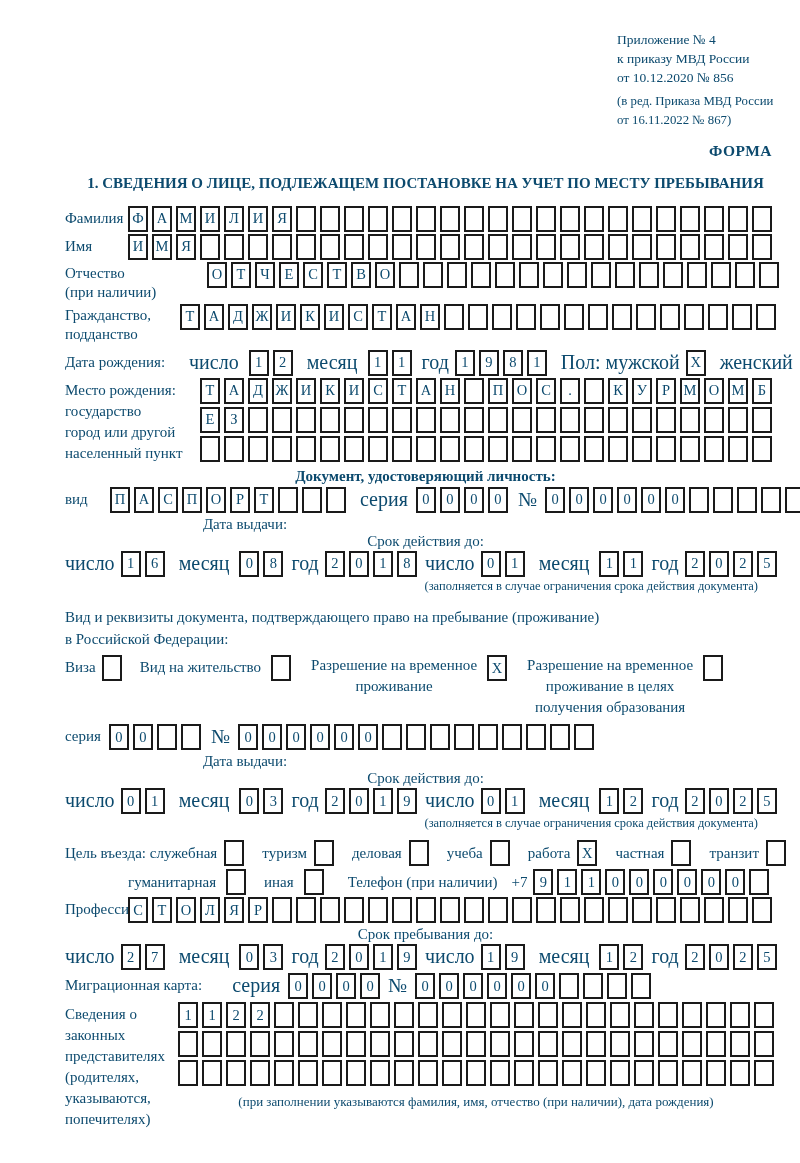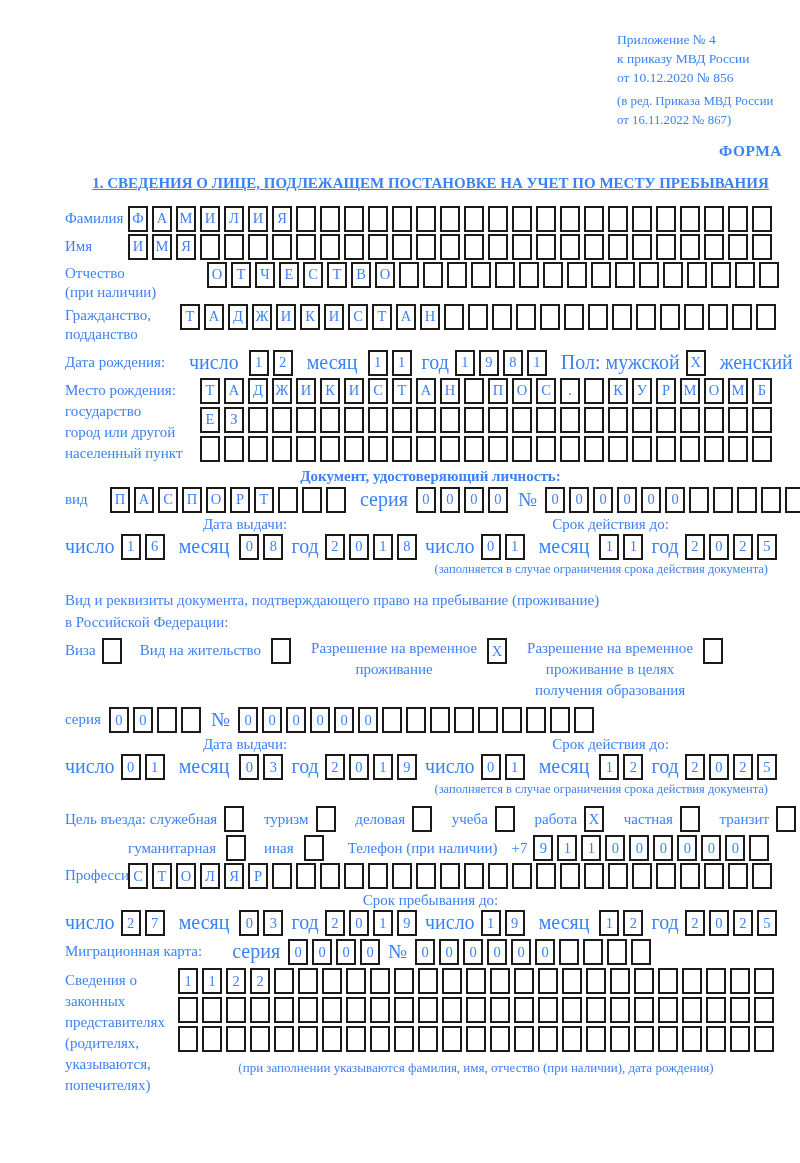--- a/index.html
+++ b/index.html
@@ -1,47 +1,47 @@
 <!DOCTYPE html>
 <html><head>
 <meta charset="utf-8">
 <style>
   * { margin:0; padding:0; box-sizing:border-box; }
   html,body { background:#ffffff; }
   .page {
-    position:relative; width:800px; height:1163px; background:#ffffff; color:#3b82f6;
+    position:relative; width:800px; height:1163px; background:#ffffff; color:#0c4a6e;
     font-family:"Liberation Serif","DejaVu Serif",serif; font-size:15px;
-    padding:30px 4px 0 65px; overflow:hidden;
+    padding:30px 14px 0 65px; overflow:hidden;
   }
   
   .hdr-appendix { margin-left:552px; font-size:13.5px; line-height:1.42; }
   .hdr-line.small { font-size:12.8px; }
   .hdr-line.gap { margin-top:5px; }
   .forma { text-align:right; padding-right:14px; font-weight:bold; font-size:15.5px; margin-top:13px; letter-spacing:.5px; }
   .title { text-align:center; font-weight:bold; font-size:15.5px; margin-top:15px; line-height:1.45; }
   .blank { display:inline-block; width:56px; height:13px; border-bottom:2px solid #111; margin-left:10px; }
-  .section-heading { font-weight:bold; font-size:15px; margin-top:15px; text-align:center;text-decoration:underline; }
+  .section-heading { font-weight:bold; font-size:15px; margin-top:15px; text-align:center; }
   
   .frow { display:flex; align-items:flex-start; margin-top:3px; }
   .mt2{margin-top:2px}.mt3{margin-top:3px}.mt4{margin-top:4px}.mt6{margin-top:6px}.mt14{margin-top:14px}
   .flabel { font-size:15px; line-height:25px; flex:none; }
   .flabel.ml2 { line-height:19px; padding-top:2px; }
   .w45{width:45px}.w63{width:63px}.w115{width:115px}.w135{width:135px}.w142{width:142px}.w113{width:113px}
   .boxrow { display:inline-flex; gap:4px; flex:none; }
   .box {
     width:20px; height:26px; border:2px solid #1a1a1a; background:#fff;
     display:inline-flex; align-items:center; justify-content:center;
     font-size:14.5px; flex:none;
   }
   .col { display:flex; flex-direction:column; gap:3px; }
   .dl { font-size:20px; line-height:25px; flex:none; }
   .ml6{margin-left:6px}.ml8{margin-left:8px}.ml10{margin-left:10px}.ml14{margin-left:14px}
   .ml18{margin-left:18px}.ml20{margin-left:20px}.ml24{margin-left:24px}.ml30{margin-left:30px}
   .doc-heading { text-align:center; font-weight:bold; font-size:15px; margin-top:4px; }
-  .two-col-labels { display:flex; margin-top:3px; font-size:15px; }
+  .two-col-labels { display:flex; margin-top:3px; font-size:15px;flex-direction:column; }
   .two-col-labels .c1 { width:360px; text-align:center; }
   .two-col-labels .c2 { flex:1; text-align:center; }
   .dates-row { display:flex; margin-top:1px; }
   .dates-row .c1 { width:360px; display:flex; align-items:flex-start; }
   .dates-row .c2 { flex:1; display:flex; align-items:flex-start; }
   .note-right { font-size:12.5px; text-align:right; padding-right:28px; margin-top:2px; line-height:1.25; }
   .plain-text { font-size:15px; line-height:22px; margin-top:12px; }
   .permit-row { display:flex; align-items:flex-start; margin-top:5px; }
   .cb-item { display:flex; align-items:flex-start; }
   .cbl { font-size:15px; line-height:25px; flex:none; }

